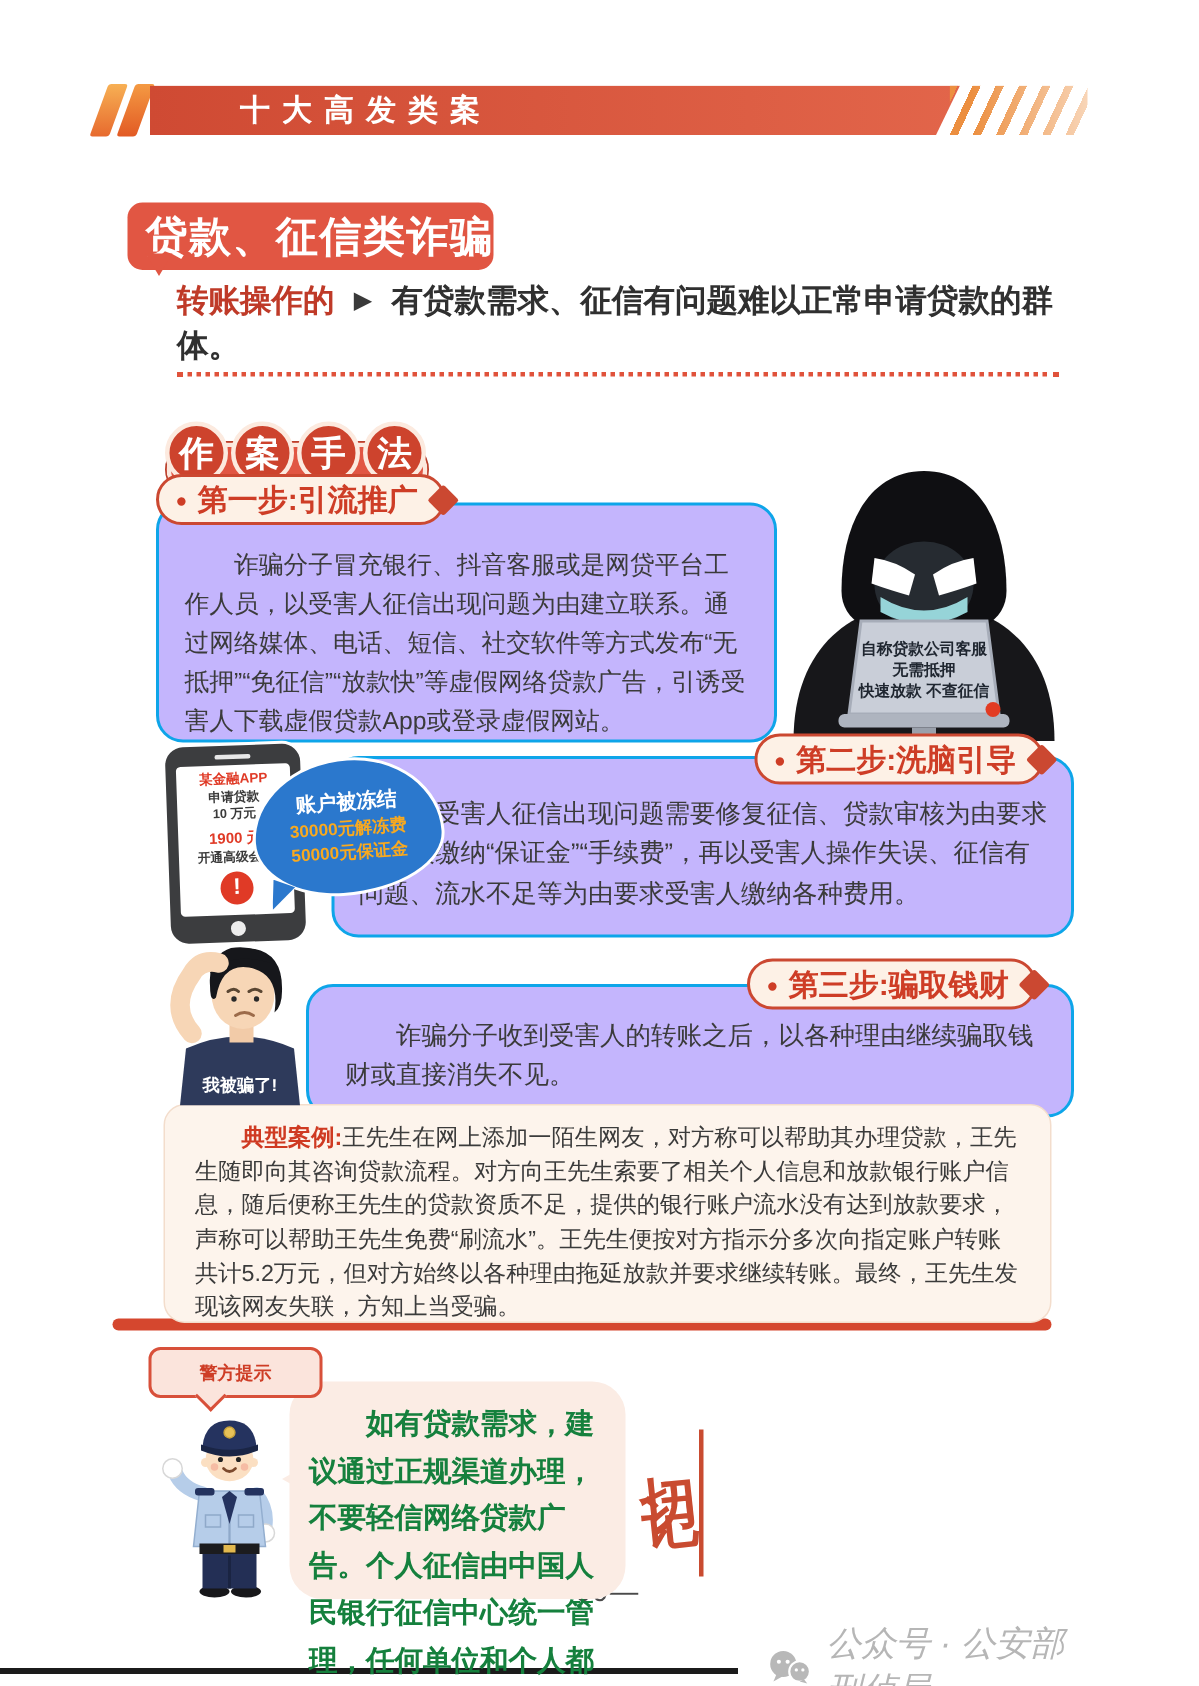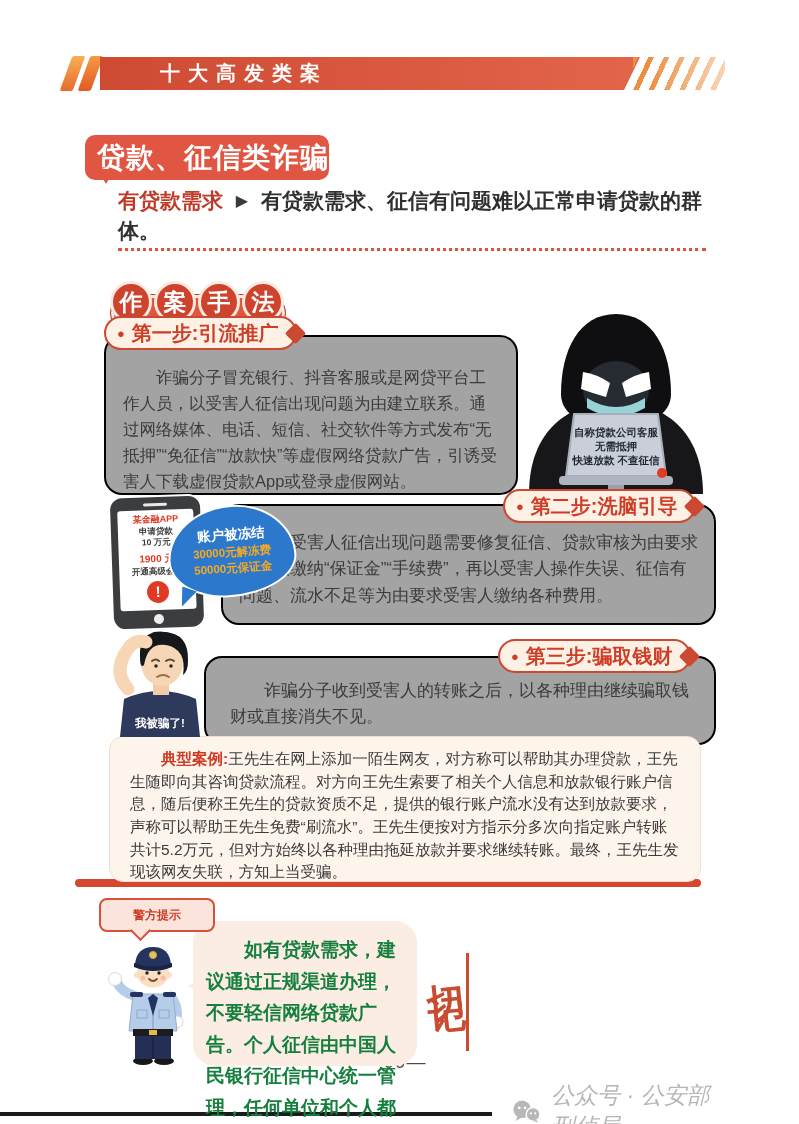--- a/index.html
+++ b/index.html
@@ -43,21 +43,21 @@
         border:3px solid #fceadf;color:#fff;font-weight:800;font-size:23px;
         display:flex;align-items:center;justify-content:center;}
 
   
   .step-label{position:absolute;height:34px;background:#fdf1e6;border:2px solid #cb4831;
               border-radius:17px;color:#ce3d26;font-weight:800;font-size:20px;z-index:6;
               display:flex;align-items:center;gap:7px;padding:0 16px 0 11px;}
   .step-label::after{content:"";position:absolute;right:-8px;top:8px;width:15px;height:15px;
               background:#cb4831;transform:rotate(45deg);border-radius:2px;z-index:-1;}
   .bullet{color:#ce3d26;font-size:13px;line-height:1;}
-  .step-box{position:absolute;background:#a3a3a3;border:2px solid #000000;border-radius:18px;z-index:2;}
+  .step-box{position:absolute;background:#c4b5fd;border:2px solid #0ea5e9;border-radius:18px;z-index:2;}
   .step-box p{color:#3b3b3b;font-size:16.5px;line-height:1.57;text-indent:2em;}
 
   #s1l{left:104px;top:316px;}
   #s1b{left:104px;top:335px;width:414px;height:160px;padding:28px 14px 8px 17px;}
   #s2l{left:503px;top:489px;}
   #s2b{left:221px;top:504px;width:495px;height:121px;padding:24px 16px 8px 16px;}
   #s2b p{font-size:17px;line-height:1.55;}
   #s3l{left:498px;top:639px;}
   #s3b{left:204px;top:656px;width:512px;height:89px;padding:20px 14px 8px 24px;}
   #s3b p{font-size:17px;line-height:1.55;}
@@ -137,21 +137,21 @@
   <div class="banner">
     <span>十大高发类案</span>
   </div>
   <div class="stripes"></div>
 
   <div class="title-bubble">
     <span>贷款、征信类诈骗</span>
   </div>
 
   <div class="target-row">
-    <span class="tg-label">有贷款需求</span>
+    <span class="tg-label">转账操作的</span>
     <span class="tg-arrow">▶</span>
     <span>有贷款需求、征信有问题难以正常申请贷款的群体。</span>
   </div>
   <div class="dotted"></div>
 
   <div class="method-badge">
     <div class="mb-pill"></div>
     <div class="mb-c" style="left:0px">作</div>
     <div class="mb-c" style="left:44px">案</div>
     <div class="mb-c" style="left:88px">手</div>

